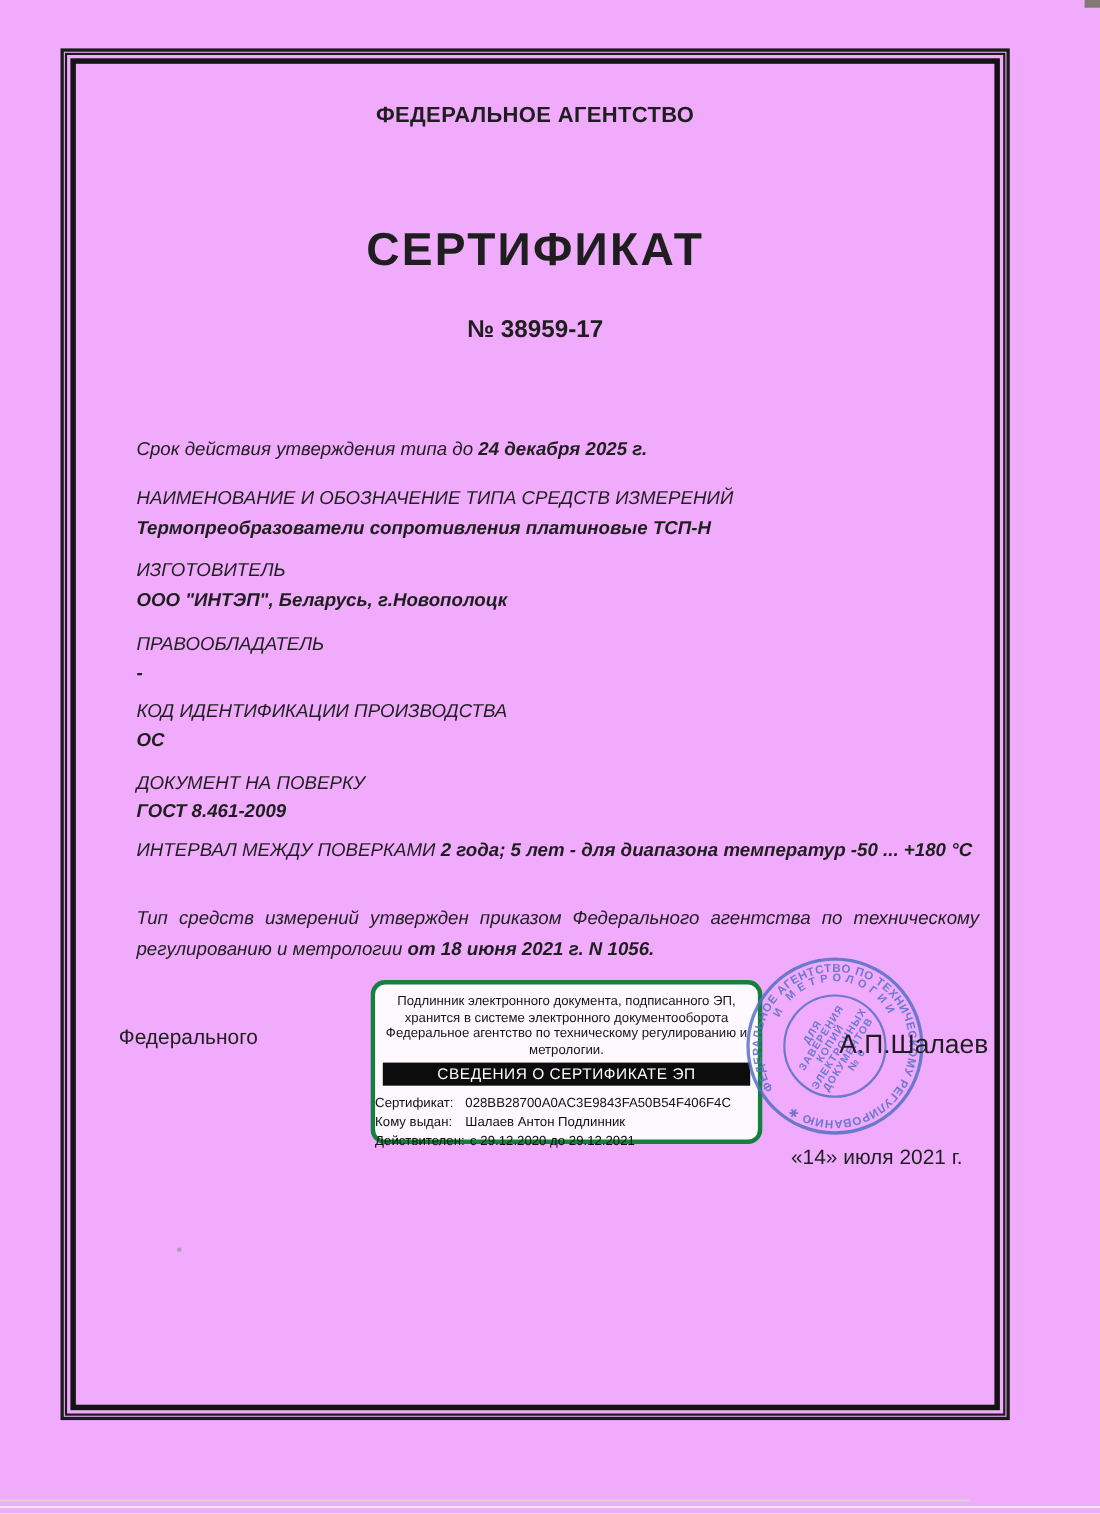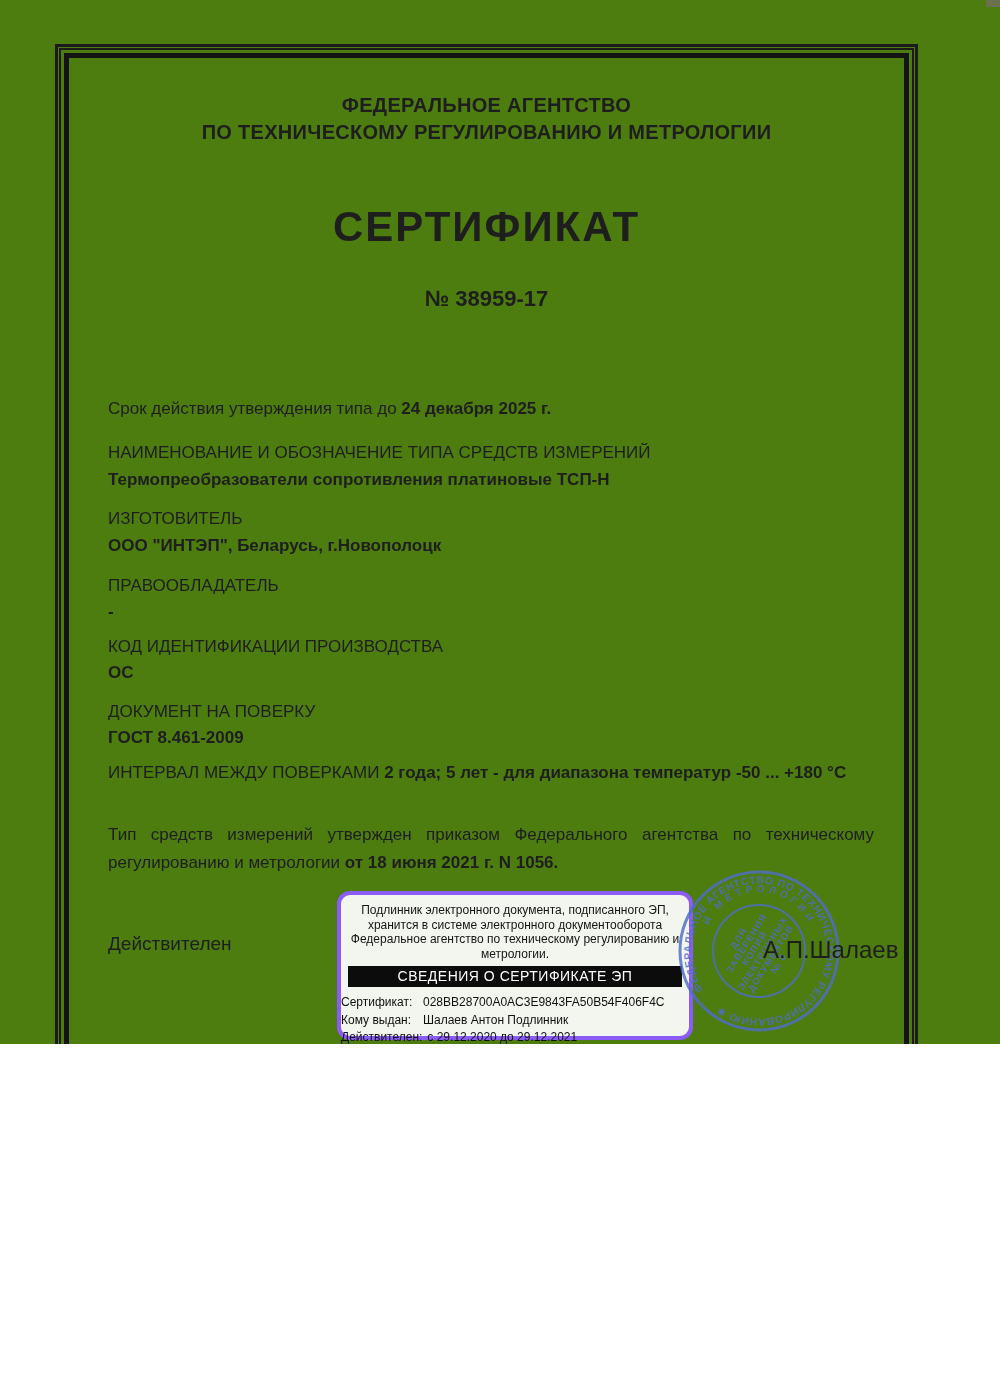--- a/index.html
+++ b/index.html
@@ -1,46 +1,46 @@
 <!DOCTYPE html>
 <html><head>
 <meta charset="utf-8">
 <style>
   html,body{margin:0;padding:0;background:#ffffff;}
   .page{
-    position:relative;width:1000px;height:1044px;margin:0 auto;
-    background:#4d7c0f;color:#1e1e1e;
+    position:relative;width:1000px;height:1376px;margin:0 auto;
+    background:#f0abfc;color:#1e1e1e;
     font-family:"Liberation Sans","DejaVu Sans",sans-serif;
     overflow:hidden;
   }
   .abs{position:absolute;}
 
   
   .frame{position:absolute;left:55px;top:44px;width:863px;height:1247px;border:3px solid #1b1b1b;box-sizing:border-box;}
   .frame-mid{position:absolute;inset:1px;border:2px solid #1b1b1b;}
   .frame-inner{position:absolute;inset:3px;border:5px solid #141414;}
 
   .centered{left:55px;width:863px;text-align:center;}
   .agency{font-weight:bold;font-size:20px;line-height:27px;letter-spacing:.3px;}
   .title{font-weight:bold;font-size:42px;letter-spacing:2px;line-height:46px;}
   .subtitle{font-size:21px;line-height:26px;}
   .cert-number{font-size:22px;font-weight:bold;line-height:26px;}
 
-  .body-text{left:108px;width:766px;font-size:17px;line-height:22px;}
+  .body-text{left:124px;width:766px;font-size:17px;line-height:22px;font-style:italic;}
   .b{font-weight:bold;}
   .justified{text-align:justify;line-height:27.5px;}
 
   .role{font-size:19px;}
   .sig-name{font-size:24px;z-index:6;}
   .sig-date{font-size:19px;}
 
   
   .esign-box{
     left:337px;top:891px;width:356px;height:149px;box-sizing:border-box;
-    border:4px solid #8b5cf6;border-radius:13px;background:rgba(255,255,255,.93);
+    border:4px solid #15803d;border-radius:13px;background:rgba(255,255,255,.93);
     z-index:2;
   }
   .esign-head{margin-top:8px;text-align:center;font-size:12px;line-height:14.5px;color:#151515;}
   .esign-bar{
     margin:5px 7px 7px 7px;background:#0c0c0c;color:#ffffff;text-align:center;
     font-size:14px;font-weight:normal;letter-spacing:.5px;padding:2px 0 3px 0;
   }
   .esign-rows{font-size:12px;line-height:17.5px;color:#101010;}
   .esign-rows .lab{display:inline-block;min-width:82px;}
   .esign-rows .lab-wide{display:inline;margin-right:5px;}
@@ -60,21 +60,20 @@
 
 <div class="page">
 
   <div class="frame">
     <div class="frame-mid">
       <div class="frame-inner"></div>
     </div>
   </div>
 
   <div class="abs centered agency" style="top:92px">ФЕДЕРАЛЬНОЕ АГЕНТСТВО</div>
-  <div class="abs centered agency" style="top:119px">ПО ТЕХНИЧЕСКОМУ РЕГУЛИРОВАНИЮ И МЕТРОЛОГИИ</div>
 
   <div class="abs centered title" style="top:204px">СЕРТИФИКАТ</div>
   <div class="abs centered cert-number" style="top:286px">№ 38959-17</div>
 
   <div class="abs body-text" style="top:398px">
     <span>Срок действия утверждения типа до </span><span class="b">24 декабря 2025 г.</span>
   </div>
 
   <div class="abs body-text" style="top:442px">НАИМЕНОВАНИЕ И ОБОЗНАЧЕНИЕ ТИПА СРЕДСТВ ИЗМЕРЕНИЙ</div>
   <div class="abs body-text b" style="top:469px">Термопреобразователи сопротивления платиновые ТСП-Н</div>
@@ -92,21 +91,21 @@
   <div class="abs body-text b" style="top:727px">ГОСТ 8.461-2009</div>
 
   <div class="abs body-text" style="top:762px">
     <span>ИНТЕРВАЛ МЕЖДУ ПОВЕРКАМИ </span><span class="b">2 года; 5 лет - для диапазона температур -50 ... +180 °С</span>
   </div>
 
   <div class="abs body-text justified" style="top:821px">
     <span>Тип средств измерений утвержден приказом Федерального агентства по техническому регулированию и метрологии </span><span class="b">от 18 июня 2021 г. N 1056.</span>
   </div>
 
-  <div class="abs role" style="left:108px;top:933px">Действителен</div>
+  <div class="abs role" style="left:108px;top:933px">Федерального</div>
 
   <div class="abs esign-box">
     <div class="esign-head">
       <div>Подлинник электронного документа, подписанного ЭП,</div>
       <div>хранится в системе электронного документооборота</div>
       <div>Федеральное агентство по техническому регулированию и</div>
       <div>метрологии.</div>
     </div>
     <div class="esign-bar">СВЕДЕНИЯ О СЕРТИФИКАТЕ ЭП</div>
     <div class="esign-rows">

